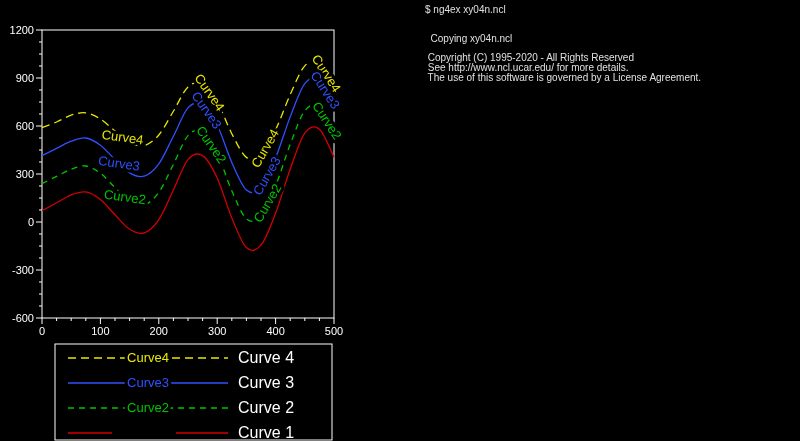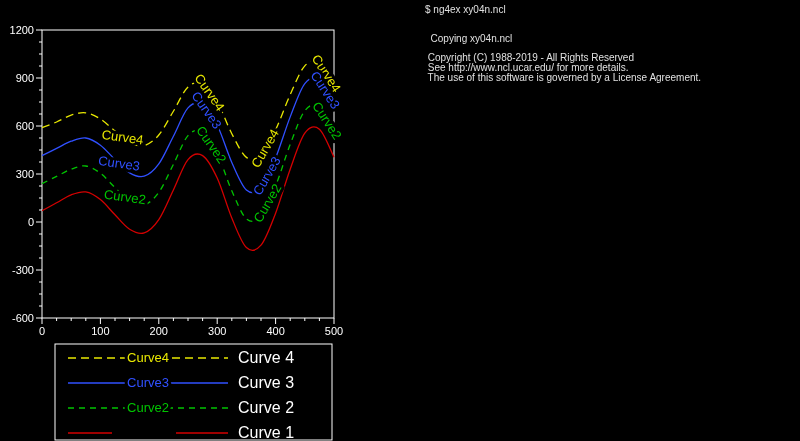--- a/index.html
+++ b/index.html
@@ -126,18 +126,18 @@
         </g>
       </svg>
   </div>
 
   <div class="terminal">
     <div class="tline">$ ng4ex xy04n.ncl</div>
     <div class="tline"></div>
     <div class="tline"></div>
     <div class="tline">  Copying xy04n.ncl</div>
     <div class="tline"></div>
-    <div class="tline"> Copyright (C) 1988-2019 - All Rights Reserved</div>
+    <div class="tline"> Copyright (C) 1995-2020 - All Rights Reserved</div>
     <div class="tline"> See http://www.ncl.ucar.edu/ for more details.</div>
     <div class="tline"> The use of this software is governed by a License Agreement.</div>
   </div>
 
 </div>
 
 </body></html>

